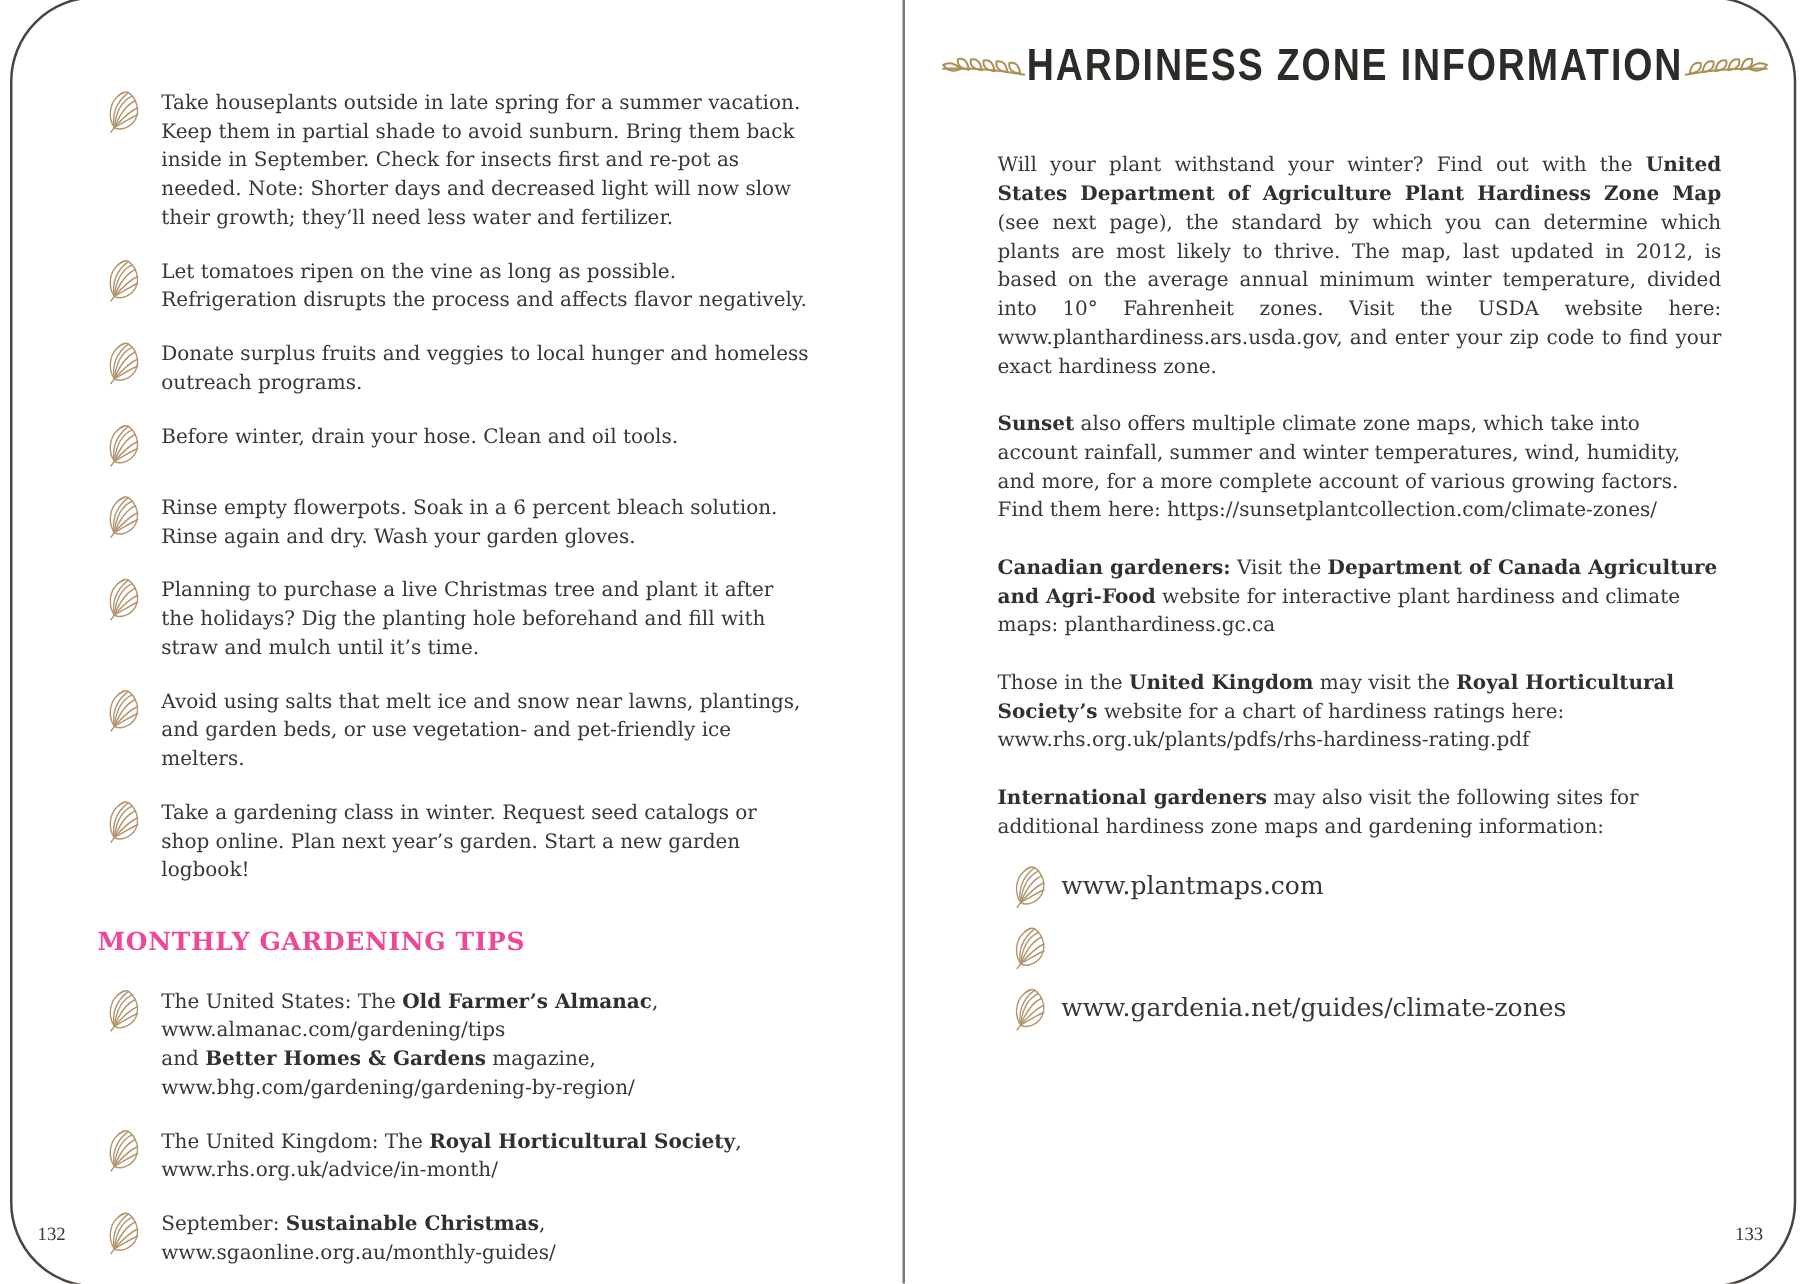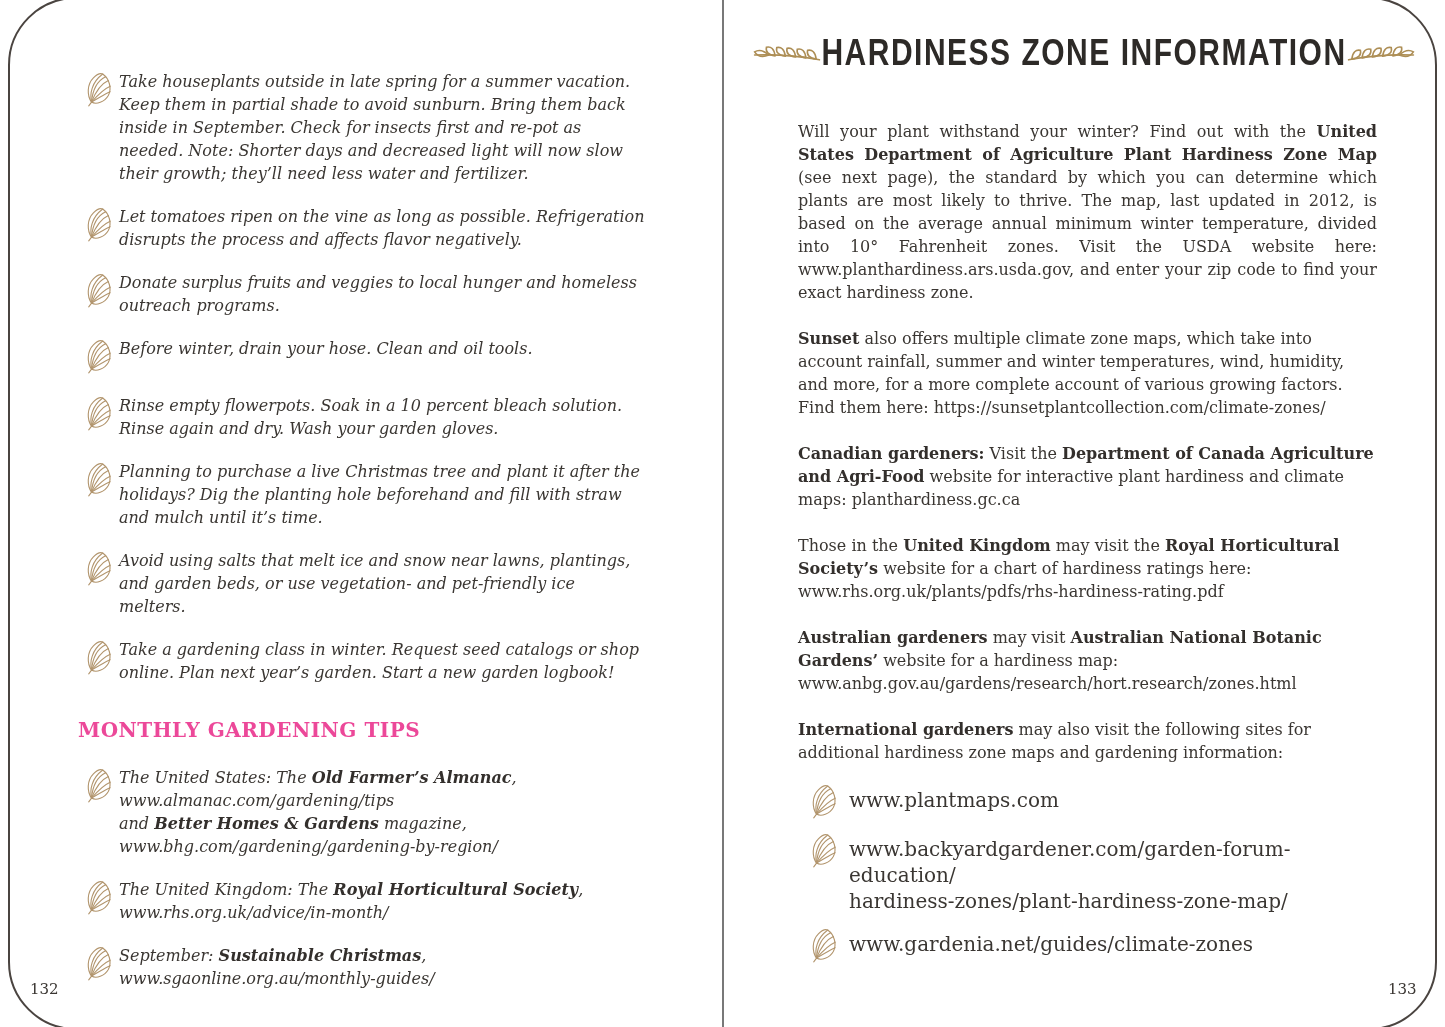--- a/index.html
+++ b/index.html
@@ -20,32 +20,32 @@
   }
   .center-divider{
     position:absolute;
     left:722px;top:0;bottom:0;
     width:2px;background:#787878;
   }
   
   .left-content{
     position:absolute;left:85px;top:70px;width:563px;
   }
-  .tip-row{display:flex;gap:6px;margin-bottom:20px;font-style:italic;}
+  .tip-row{display:flex;gap:16px;margin-bottom:20px;}
   .tip-row .leaf{flex:0 0 28px;margin-top:1px;}
   .tip-text{
     font-size:16px;line-height:23px;white-space:pre-wrap;
     width:527px;
   }
   .subheading{
     font-size:20px;font-weight:700;letter-spacing:0.5px;
     margin:34px 0 24px -7px;color:#ec4899;
   }
   .page-num{
-    position:absolute;top:980px;font-size:15px;color:#3a3632;
+    position:absolute;top:980px;font-size:15px;color:#3a3632;font-family:Liberation Serif, serif;
   }
   .page-num-left{left:30px;}
   .page-num-right{left:1388px;}
   
   .right-page{position:absolute;left:723px;top:0;width:722px;}
   .title-row{
     display:flex;align-items:center;justify-content:center;
     gap:0;margin-top:30px;height:46px;
   }
   .page-title{
@@ -137,21 +137,21 @@
   <svg viewBox="0 0 30 38" width="28" height="36" fill="none" stroke="#b2956d" stroke-width="1.2" stroke-linecap="round">
     <path d="M7,33 C2,26 2,14 9,7 C13,3 17,2 19,3 C26,8 29,18 25,26 C21,33 12,36 7,33 Z"></path>
     <path d="M7,33 C5,24 7,12 19,3"></path>
     <path d="M7,33 C8,22 12,11 22,6"></path>
     <path d="M7,33 C11,23 16,14 25,10"></path>
     <path d="M7,33 C14,25 20,19 27,16"></path>
     <path d="M7,33 C16,28 22,24 27,22"></path>
     <path d="M7,33 L4,37"></path>
   </svg>
 </span>
-        <span class="tip-text"><span>Rinse empty flowerpots. Soak in a 10 percent bleach solution. Rinse again and dry. Wash your garden gloves.</span></span>
+        <span class="tip-text"><span>Rinse empty flowerpots. Soak in a 6 percent bleach solution. Rinse again and dry. Wash your garden gloves.</span></span>
       </div>
       <div class="tip-row">
         <span class="leaf">
   <svg viewBox="0 0 30 38" width="28" height="36" fill="none" stroke="#b2956d" stroke-width="1.2" stroke-linecap="round">
     <path d="M7,33 C2,26 2,14 9,7 C13,3 17,2 19,3 C26,8 29,18 25,26 C21,33 12,36 7,33 Z"></path>
     <path d="M7,33 C5,24 7,12 19,3"></path>
     <path d="M7,33 C8,22 12,11 22,6"></path>
     <path d="M7,33 C11,23 16,14 25,10"></path>
     <path d="M7,33 C14,25 20,19 27,16"></path>
     <path d="M7,33 C16,28 22,24 27,22"></path>
@@ -271,22 +271,20 @@
   </svg>
 </span>
   </div>
 
   <div class="right-body">
     <div class="para justify"><span>Will your plant withstand your winter? Find out with the </span><span class="b">United States Department of Agriculture Plant Hardiness Zone Map</span><span> (see next page), the standard by which you can determine which plants are most likely to thrive. The map, last updated in 2012, is based on the average annual minimum winter temperature, divided into 10° Fahrenheit zones. Visit the USDA website here: www.planthardiness.ars.usda.gov, and enter your zip code to find your exact hardiness zone.</span></div>
     <div class="para"><span class="b">Sunset</span><span> also offers multiple climate zone maps, which take into account rainfall, summer and winter temperatures, wind, humidity, and more, for a more complete account of various growing factors. Find them here: https://sunsetplantcollection.com/climate-zones/</span></div>
     <div class="para"><span class="b">Canadian gardeners:</span><span> Visit the </span><span class="b">Department of Canada Agriculture and Agri-Food</span><span> website for interactive plant hardiness and climate maps: planthardiness.gc.ca</span></div>
     <div class="para"><span>Those in the </span><span class="b">United Kingdom</span><span> may visit the </span><span class="b">Royal Horticultural Society’s</span><span> website for a chart of hardiness ratings here:
 www.rhs.org.uk/plants/pdfs/rhs-hardiness-rating.pdf</span></div>
-    <div class="para"><span class="b">Australian gardeners</span><span> may visit </span><span class="b">Australian National Botanic Gardens’</span><span> website for a hardiness map:
-www.anbg.gov.au/gardens/research/hort.research/zones.html</span></div>
     <div class="para"><span class="b">International gardeners</span><span> may also visit the following sites for additional hardiness zone maps and gardening information:</span></div>
 
     <div class="link-list">
       <div class="link-row">
         <span class="leaf">
   <svg viewBox="0 0 30 38" width="28" height="36" fill="none" stroke="#b2956d" stroke-width="1.2" stroke-linecap="round">
     <path d="M7,33 C2,26 2,14 9,7 C13,3 17,2 19,3 C26,8 29,18 25,26 C21,33 12,36 7,33 Z"></path>
     <path d="M7,33 C5,24 7,12 19,3"></path>
     <path d="M7,33 C8,22 12,11 22,6"></path>
     <path d="M7,33 C11,23 16,14 25,10"></path>
@@ -302,22 +300,20 @@
   <svg viewBox="0 0 30 38" width="28" height="36" fill="none" stroke="#b2956d" stroke-width="1.2" stroke-linecap="round">
     <path d="M7,33 C2,26 2,14 9,7 C13,3 17,2 19,3 C26,8 29,18 25,26 C21,33 12,36 7,33 Z"></path>
     <path d="M7,33 C5,24 7,12 19,3"></path>
     <path d="M7,33 C8,22 12,11 22,6"></path>
     <path d="M7,33 C11,23 16,14 25,10"></path>
     <path d="M7,33 C14,25 20,19 27,16"></path>
     <path d="M7,33 C16,28 22,24 27,22"></path>
     <path d="M7,33 L4,37"></path>
   </svg>
 </span>
-        <span class="link-text"><span>www.backyardgardener.com/garden-forum-education/
-hardiness-zones/plant-hardiness-zone-map/</span></span>
       </div>
       <div class="link-row">
         <span class="leaf">
   <svg viewBox="0 0 30 38" width="28" height="36" fill="none" stroke="#b2956d" stroke-width="1.2" stroke-linecap="round">
     <path d="M7,33 C2,26 2,14 9,7 C13,3 17,2 19,3 C26,8 29,18 25,26 C21,33 12,36 7,33 Z"></path>
     <path d="M7,33 C5,24 7,12 19,3"></path>
     <path d="M7,33 C8,22 12,11 22,6"></path>
     <path d="M7,33 C11,23 16,14 25,10"></path>
     <path d="M7,33 C14,25 20,19 27,16"></path>
     <path d="M7,33 C16,28 22,24 27,22"></path>

